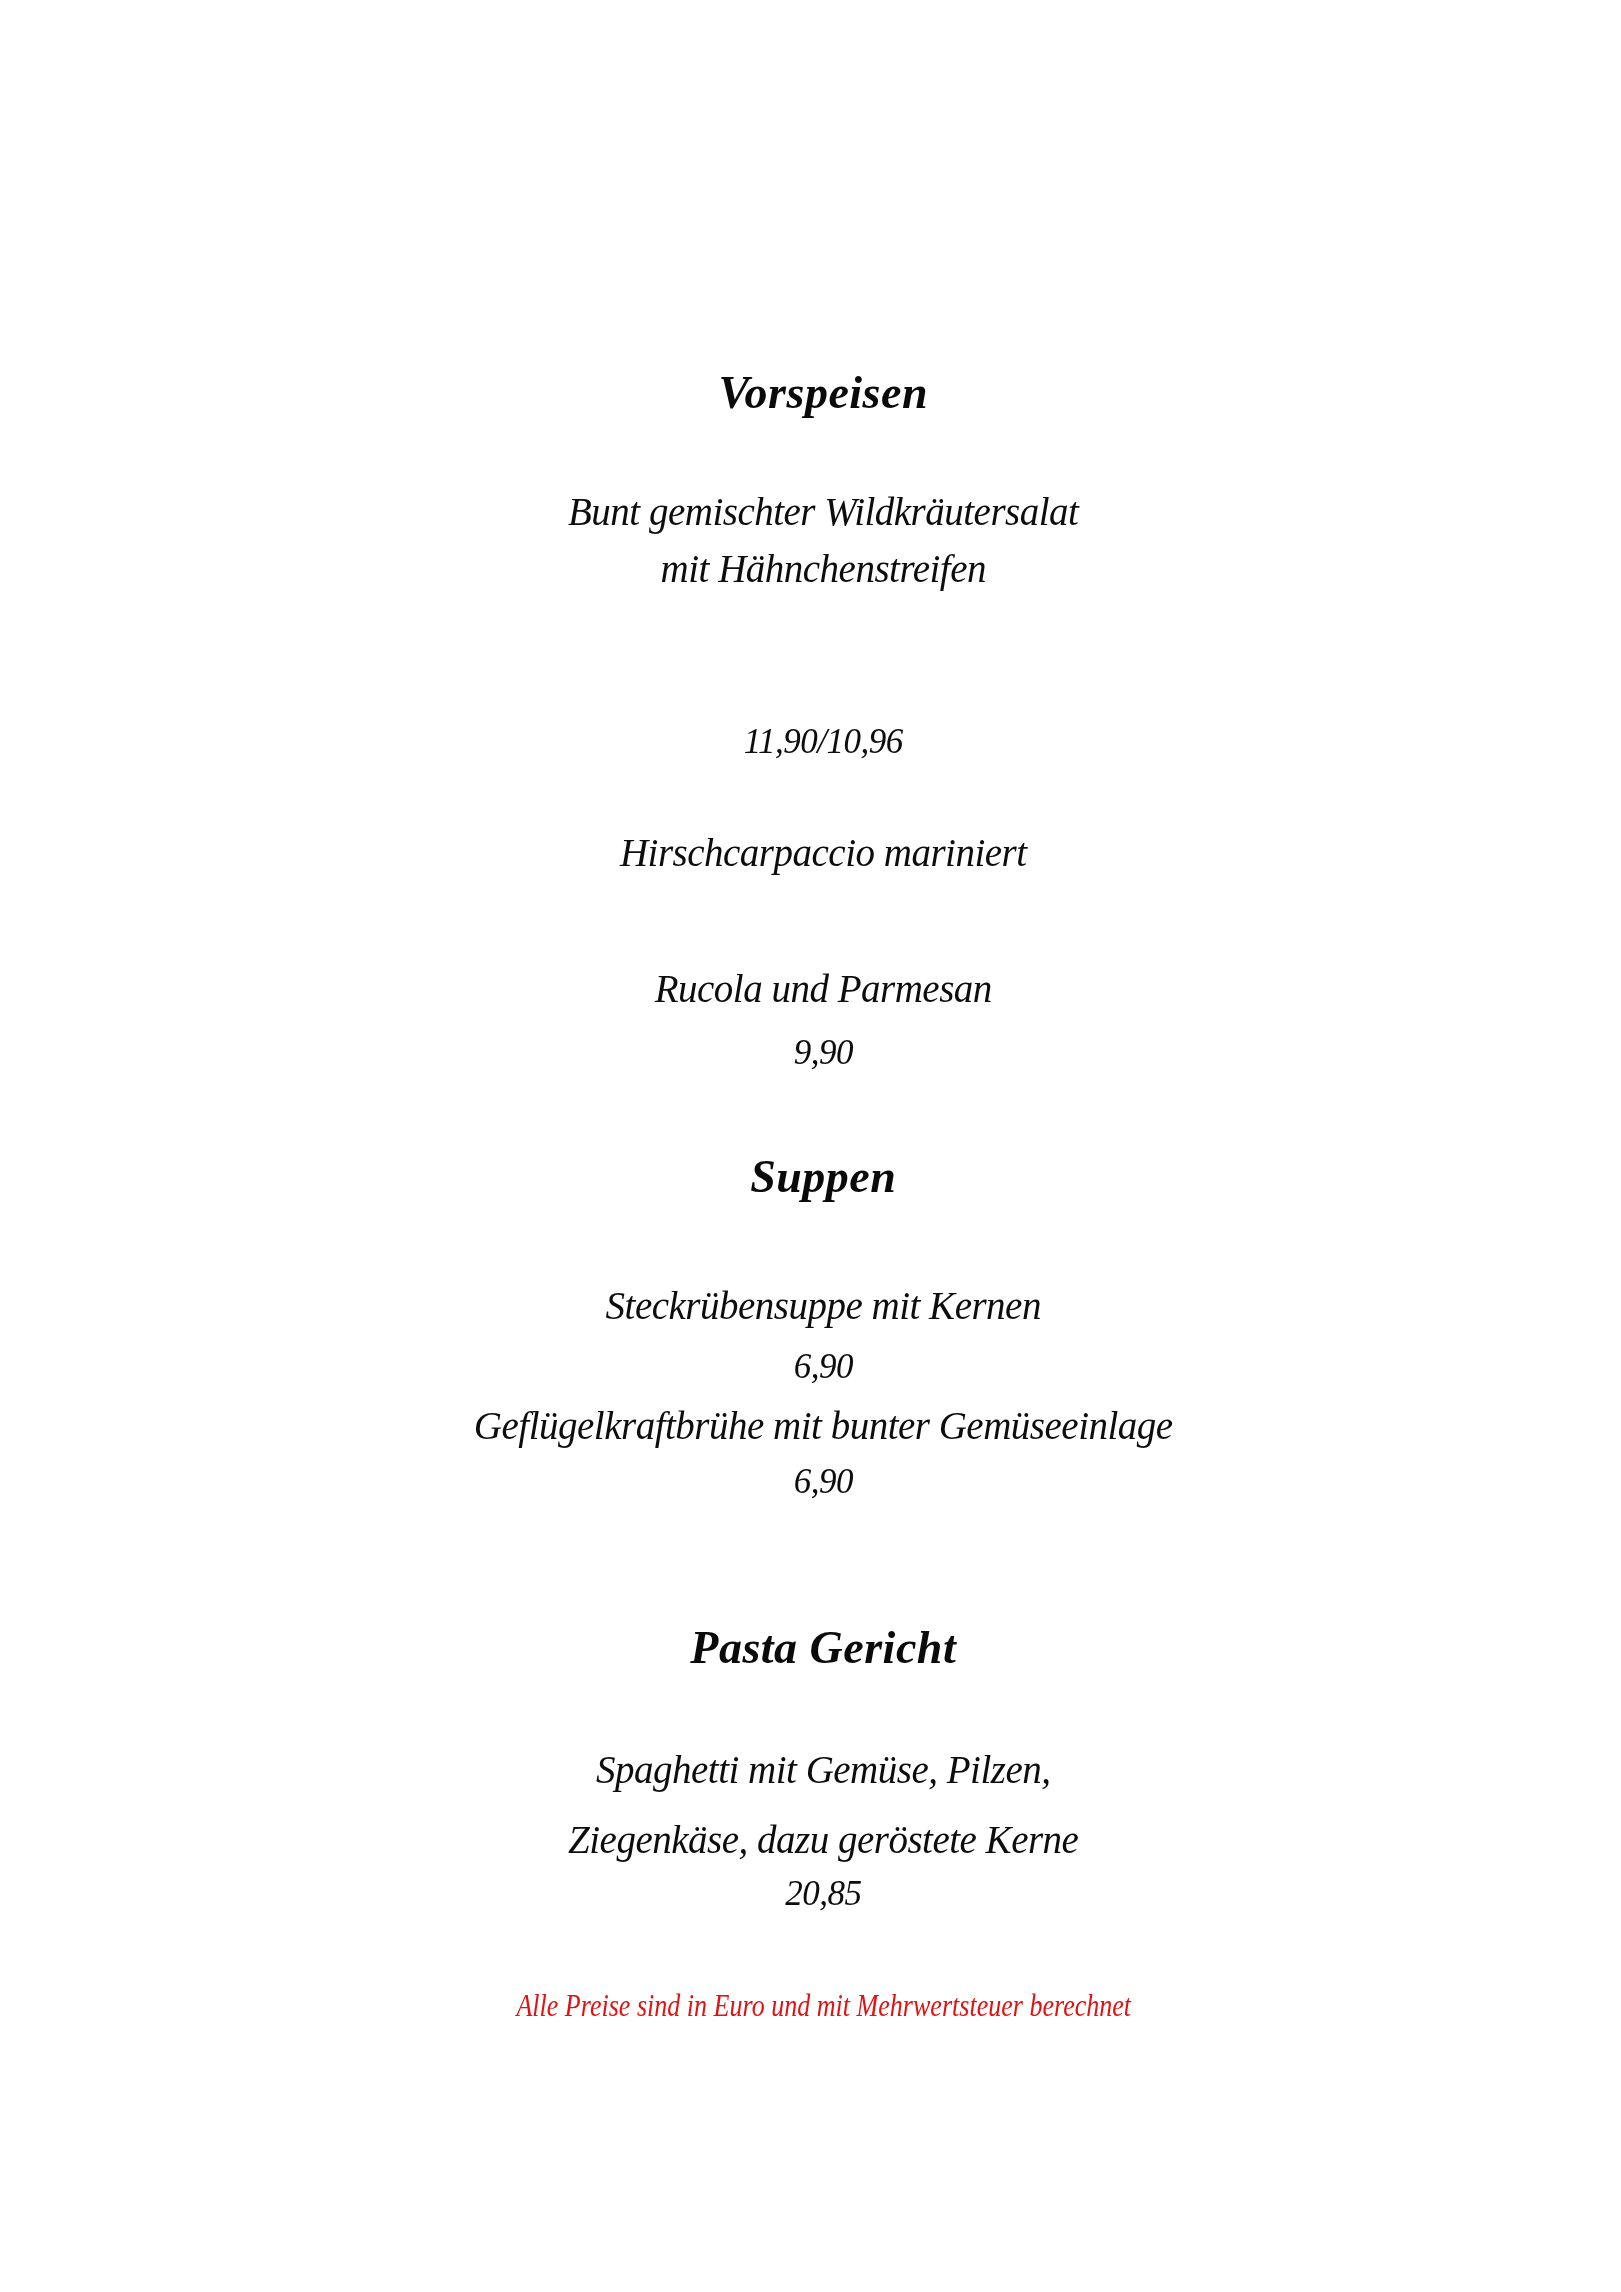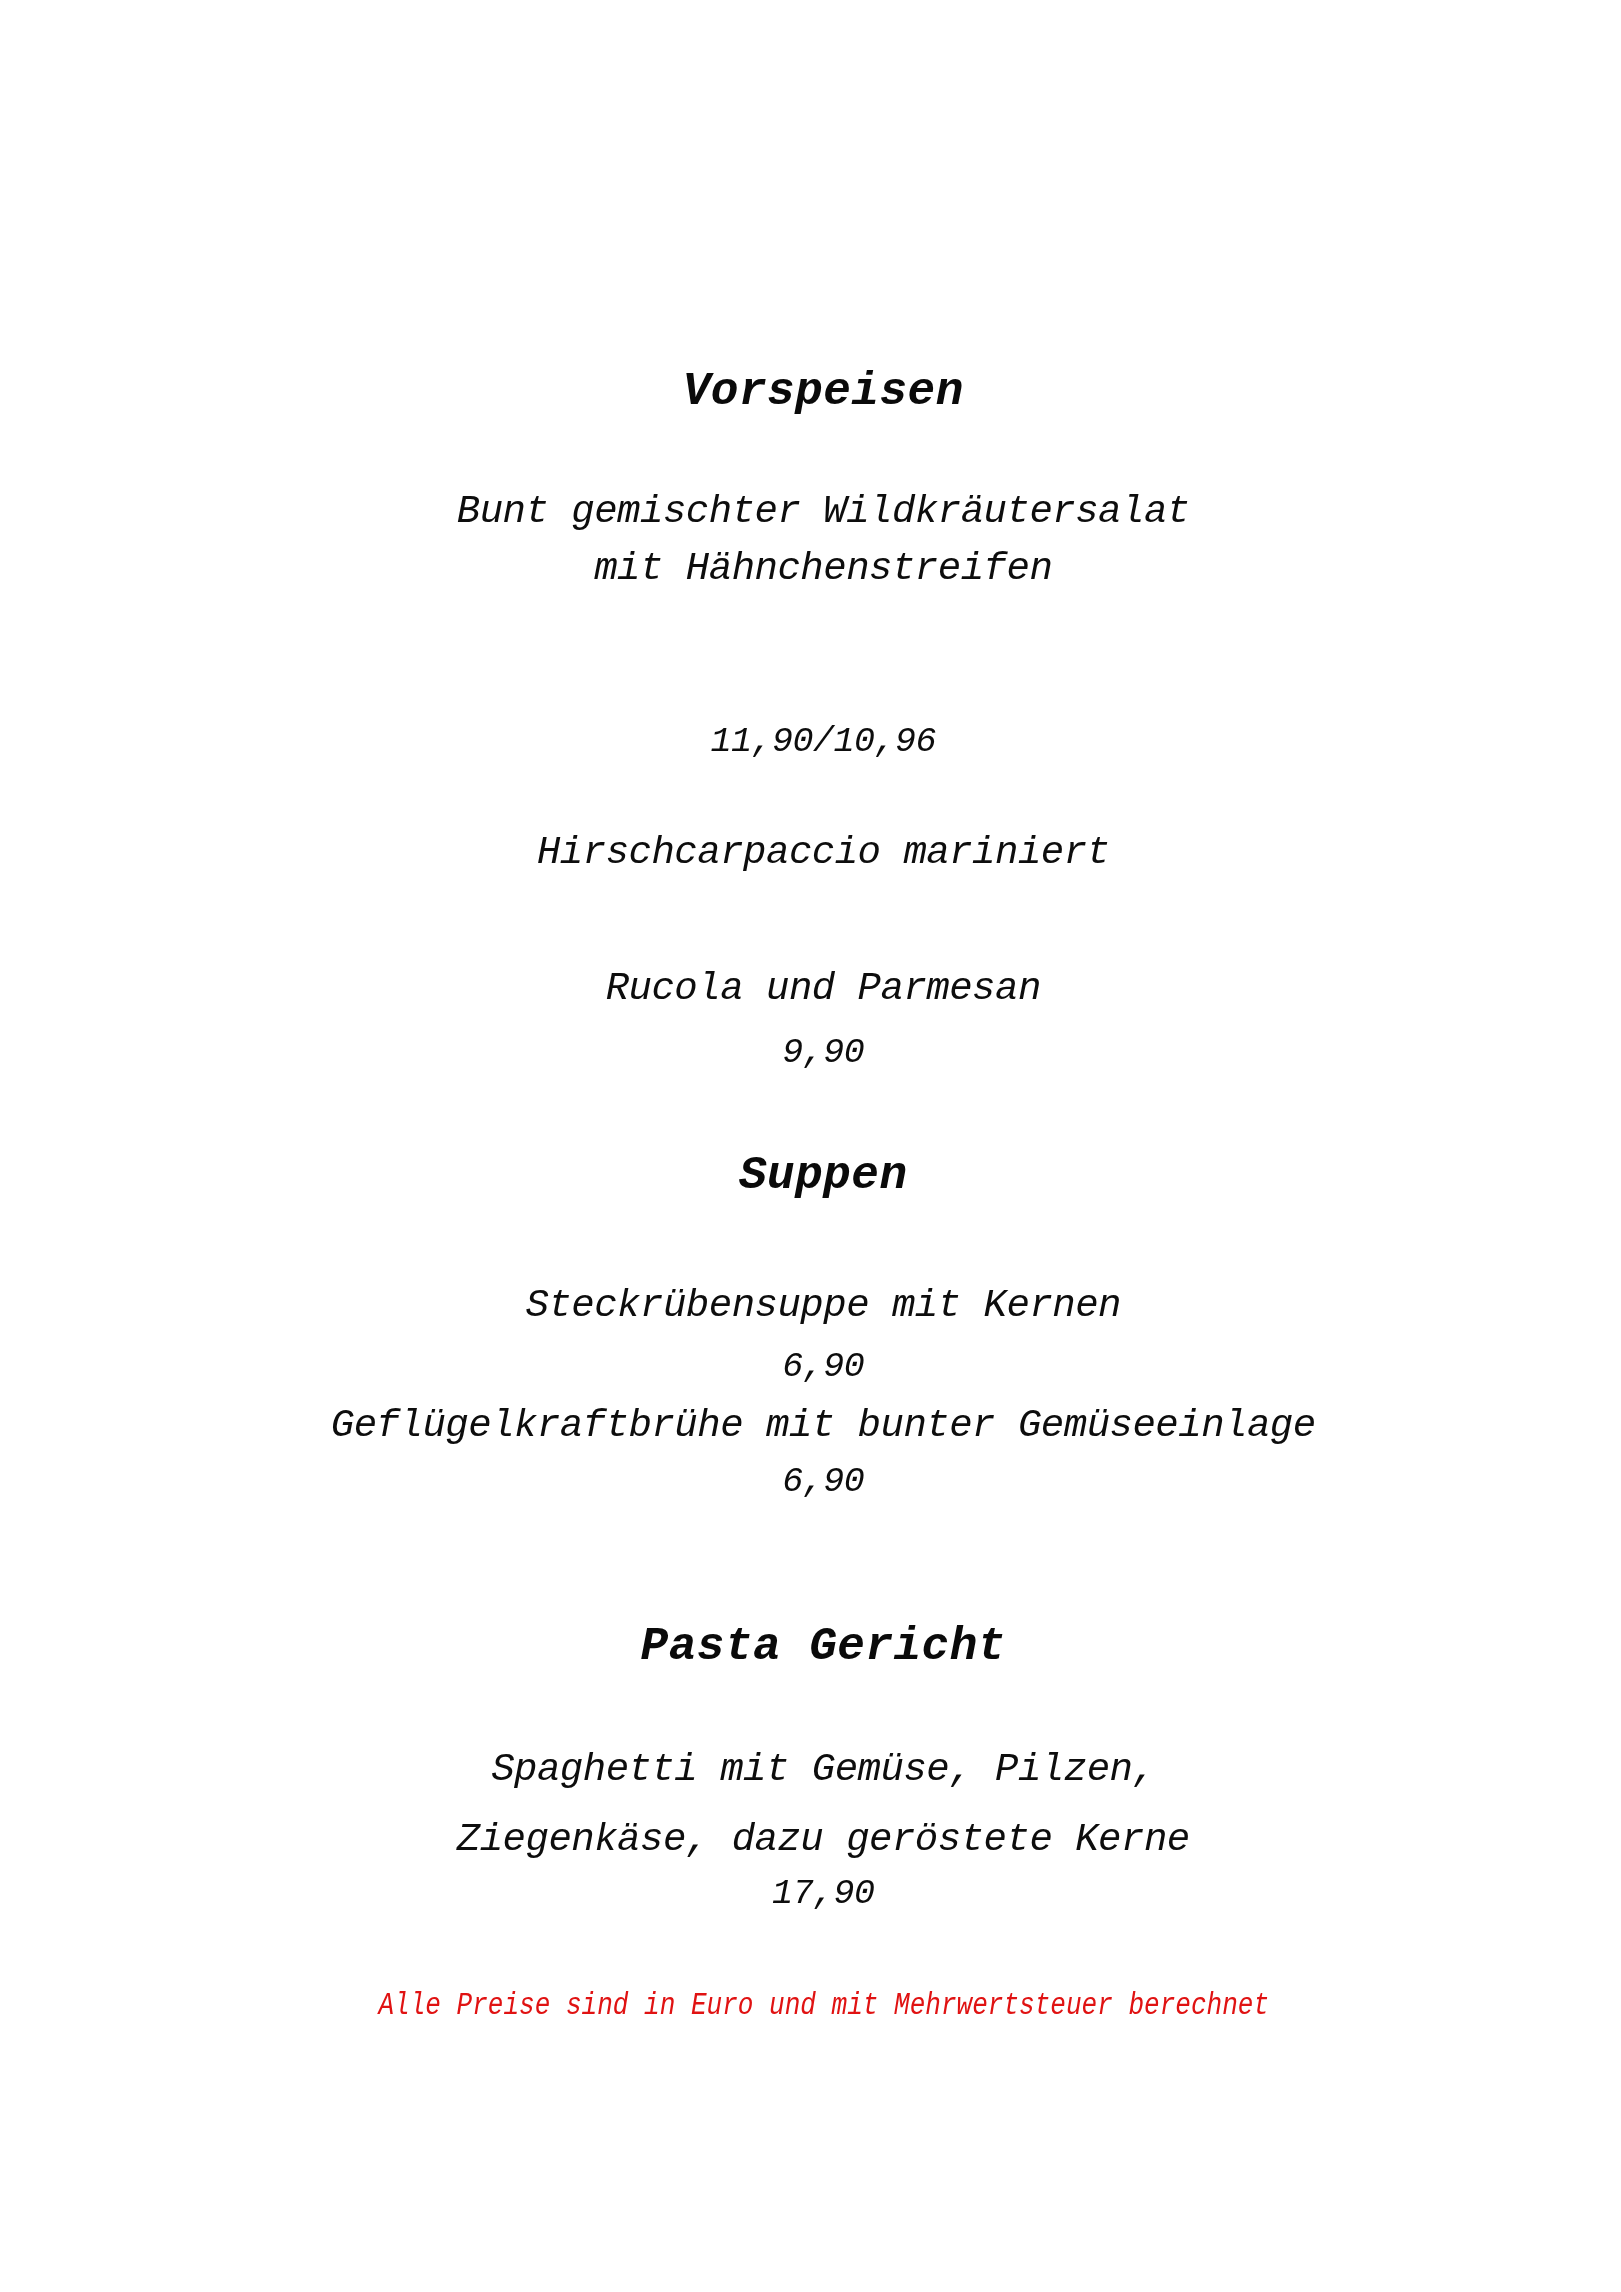--- a/index.html
+++ b/index.html
@@ -6,21 +6,21 @@
     margin: 0;
     padding: 0;
     background: #ffffff;
   }
   .page {
     position: relative;
     width: 1621px;
     height: 2293px;
     background: #ffffff;
     overflow: hidden;
-    font-family: Liberation Mono, monospace;
+    font-family: Liberation Serif, serif;
     color: #000000;
   }
   .line {
     position: absolute;
     left: 25.5px;
     right: 0;
     text-align: center;
     white-space: nowrap;
     font-style: italic;
     line-height: 1.2;
@@ -72,18 +72,18 @@
   <div class="line t-dish" style="top:1283px">Steckrübensuppe mit Kernen</div>
   <div class="line t-small" style="top:1346px">6,90</div>
 
   <div class="line t-dish" style="top:1403px">Geflügelkraftbrühe mit bunter Gemüseeinlage</div>
   <div class="line t-small" style="top:1461px">6,90</div>
 
   <div class="line t-heading" style="top:1620px">Pasta Gericht</div>
 
   <div class="line t-dish" style="top:1747px">Spaghetti mit Gemüse, Pilzen,</div>
   <div class="line t-dish" style="top:1817px">Ziegenkäse, dazu geröstete Kerne</div>
-  <div class="line t-small" style="top:1873px">17,90</div>
+  <div class="line t-small" style="top:1873px">20,85</div>
 
   <div class="line t-footer" style="top:1987px">Alle Preise sind in Euro und mit Mehrwertsteuer berechnet</div>
 
 </div>
 
 
 </body></html>

